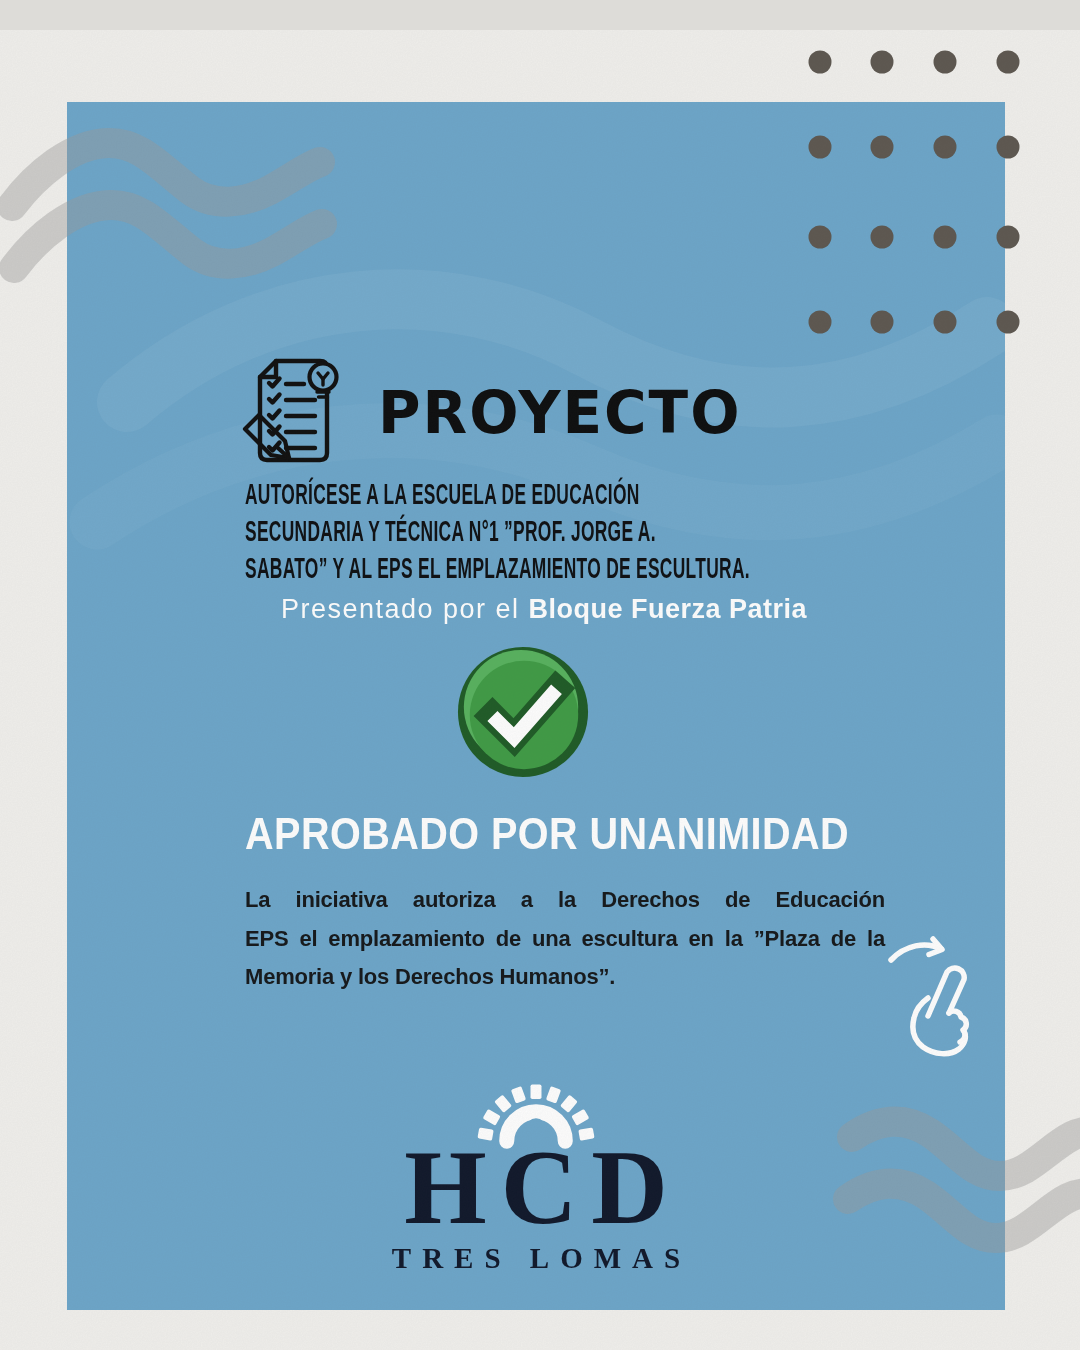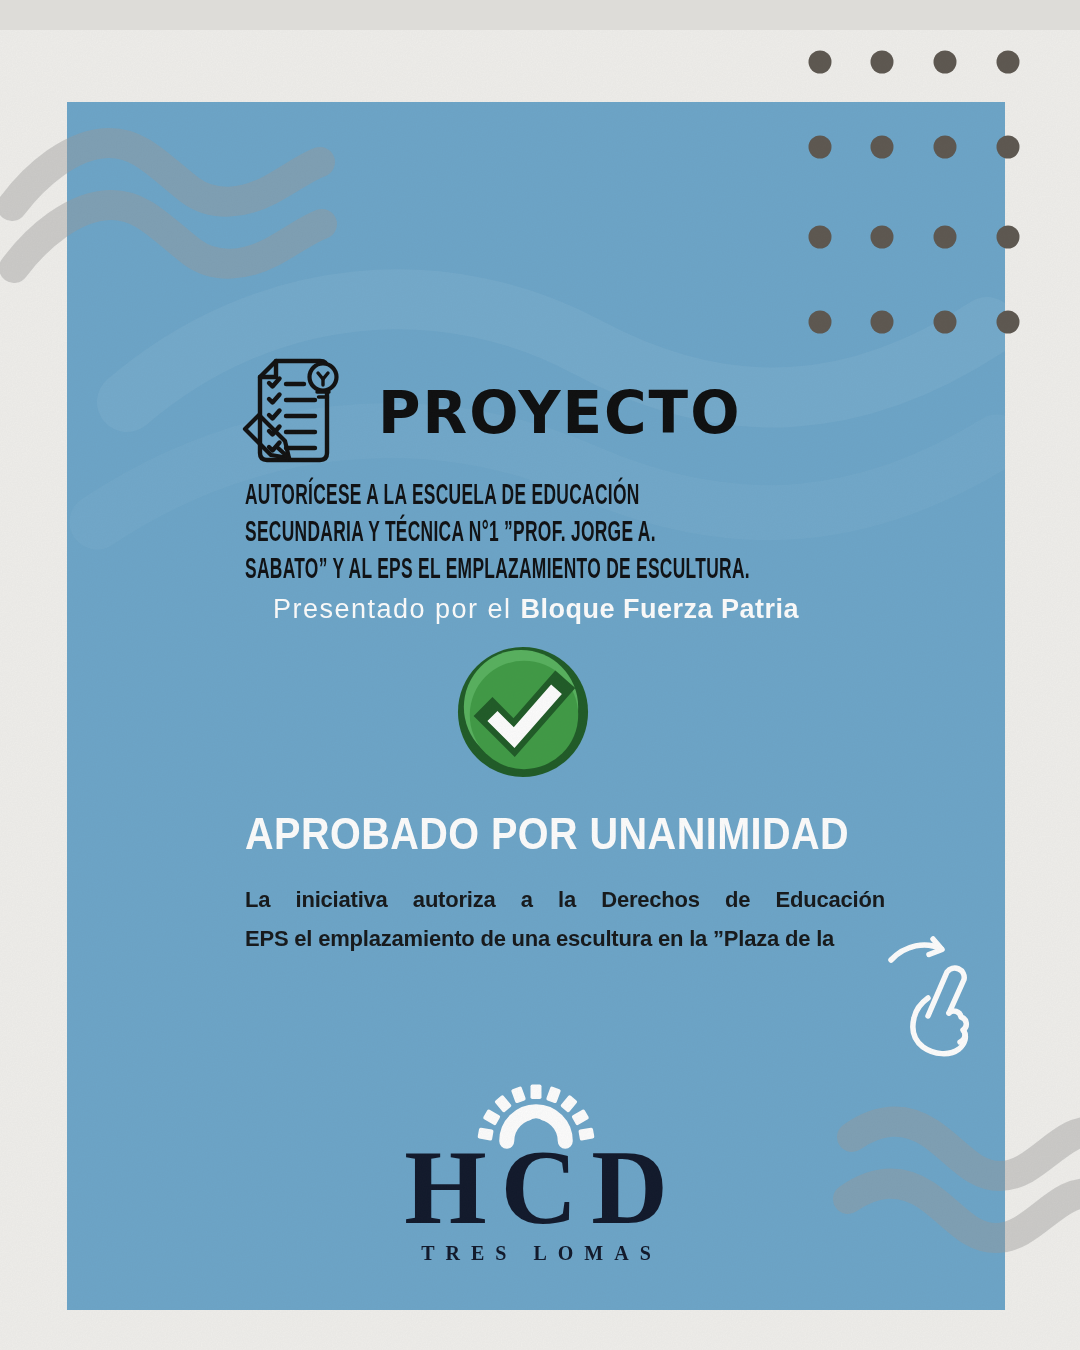--- a/index.html
+++ b/index.html
@@ -23,21 +23,21 @@
     font-size:58px;letter-spacing:2px;color:#0c0d0e;line-height:1;
   }
   
   .subtitle{position:absolute;left:178px;top:374px;}
   .subtitle-line{
     font-weight:700;font-size:29px;line-height:37px;color:#0d0f12;
     white-space:nowrap;transform:scaleX(0.60);transform-origin:0 50%;
     letter-spacing:0.5px;
   }
   .presented{
-    position:absolute;left:0;top:492px;width:100%;text-align:center;
+    position:absolute;left:8px;top:492px;width:100%;text-align:center;
     color:#ffffff;font-size:27px;font-weight:400;letter-spacing:1.5px;
   }
   .presented .bold{font-weight:700;letter-spacing:0.5px;}
   .check-wrap{position:absolute;left:387px;top:541px;}
   h2.headline{
     position:absolute;left:178px;top:706px;margin:0;
     font-weight:800;font-size:45px;line-height:52px;color:#ffffff;
     white-space:nowrap;transform:scaleX(0.88);transform-origin:0 50%;
     letter-spacing:0.5px;
   }
@@ -49,21 +49,21 @@
   .body-line:last-child{text-align-last:left;}
   .hand-wrap{position:absolute;left:816px;top:830px;}
   
   .logo{position:absolute;left:0;top:975px;width:100%;text-align:center;color:#0f172a;}
   .logo-arch{display:block;margin:0 auto;}
   .logo-text{
     font-family:"Liberation Serif",serif;font-weight:700;font-size:106px;
     line-height:96px;letter-spacing:14px;padding-left:14px;margin-top:-14px;
   }
   .logo-subtext{
-    font-family:"Liberation Serif",serif;font-weight:700;font-size:20px;
+    font-family:"Liberation Serif",serif;font-weight:700;font-size:29px;
     letter-spacing:11px;padding-left:11px;margin-top:6px;
   }
   
   .deco{position:absolute;left:0;top:0;pointer-events:none;}
   .texture{position:absolute;left:0;top:0;opacity:0.05;pointer-events:none;}
 </style>
 </head>
 <body>
 
 <div class="canvas">
@@ -126,20 +126,21 @@
         <path d="M 39,74 L 61,96 L 104,47" stroke="#1e5b26" stroke-width="27" fill="none" stroke-linecap="square" stroke-linejoin="miter"></path>
         <path d="M 39,74 L 61,96 L 104,47" stroke="#ffffff" stroke-width="14.5" fill="none" stroke-linecap="butt" stroke-linejoin="miter"></path>
       </svg>
     </div>
 
     <h2 class="headline">APROBADO POR UNANIMIDAD</h2>
 
     <div class="body-text">
       <div class="body-line">La iniciativa autoriza a la Derechos de Educación</div>
       <div class="body-line">EPS el emplazamiento de una escultura en la ”Plaza de la</div>
+      <div class="body-line">Memoria y los Derechos Humanos”.</div>
     </div>
 
     <div class="hand-wrap">
       <svg width="118" height="125" viewBox="0 0 118 125" fill="none" stroke="#ffffff" stroke-width="5.5" stroke-linecap="round" stroke-linejoin="round">
         <path d="M 8,28 C 22,13 43,9 58,17"></path>
         <path d="M 50,7 L 59,17.5 L 46,22.5"></path>
         <path d="M 45,84 L 64,40 A 9.5,9.5 0 0 1 81,47.5 L 66,81"></path>
         <path d="M 66,81 a 7.2,7.2 0 0 1 12,4 a 7.2,7.2 0 0 1 2,13 a 7.4,7.4 0 0 1 -3,12"></path>
         <path d="M 45,66 C 38,71 33,77 31,86 C 28,98 31,108 40,115 C 51,123 67,124 76,117 C 82,112 84,105 81,99"></path>
       </svg>

